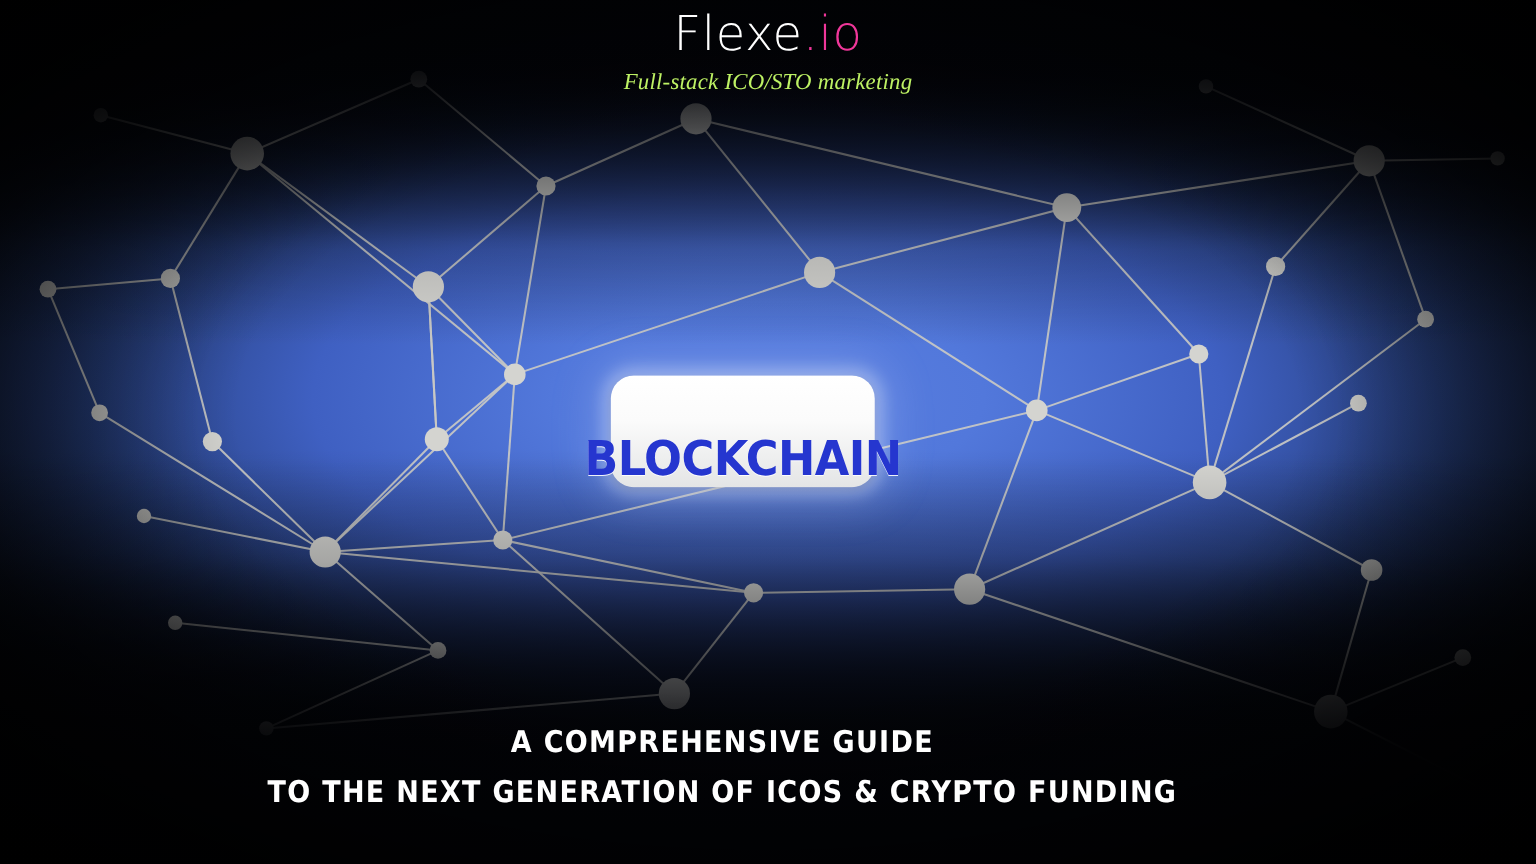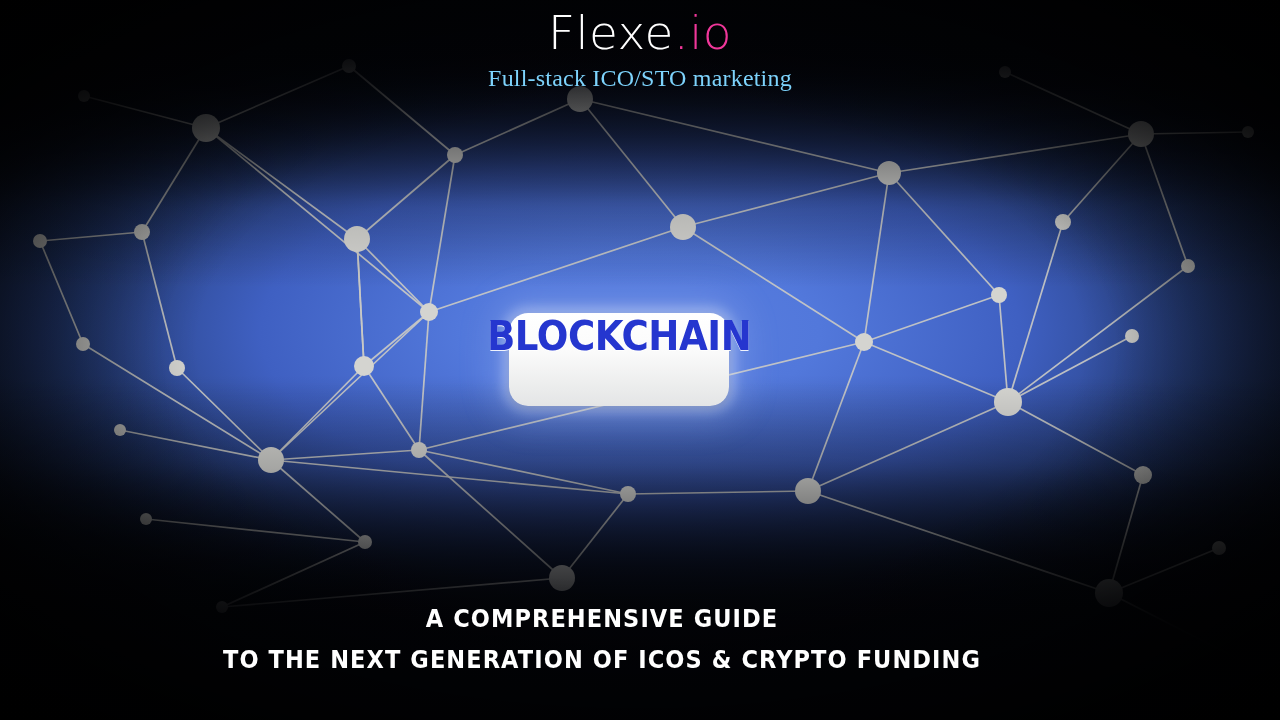--- a/index.html
+++ b/index.html
@@ -94,48 +94,49 @@
 
   
   .header {
     position:absolute; top:0; left:0; width:1280px;
     text-align:center;
     z-index:6;
   }
   .logo {
     margin-top:9px;
     font-family:"DejaVu Sans", sans-serif;
-    font-size:47px;
+    font-size:40px;
     font-weight:300;
     letter-spacing:0.5px;
     line-height:1.0;
     color:#ffffff;
   }
   .logo .dotio { color:#f0379a; }
   .tagline {
     margin-top:9px;
     font-family:"Liberation Serif", serif;
-    font-size:24px;
+    font-size:19px;
     font-weight:400;
     letter-spacing:0.2px;
-    color:#7dd3fc;
+    color:#bef264;
+    font-style:italic;
   }
 
   
   .plate {
     position:absolute;
     left:509px; top:313px;
     width:220px; height:93px;
     border-radius:19px;
     background:linear-gradient(to bottom,#ffffff 0%,#fbfbfb 40%,#eceded 78%,#e4e5e6 100%);
     box-shadow:
       0 0 12px 6px rgba(255,255,255,0.30),
       0 0 34px 16px rgba(190,210,255,0.22),
       0 2px 6px rgba(0,0,0,0.18);
-    display:flex; align-items:flex-start; justify-content:center;
+    display:flex; align-items:flex-end; justify-content:center;
     z-index:7;
   }
   .plate-label {
     font-family:"DejaVu Sans", sans-serif;
     font-size:40px;
     font-weight:700;
     letter-spacing:-0.5px;
     color:#2536cf;
     transform:scaleX(0.93);
     text-shadow:0 1px 0 rgba(255,255,255,0.9);

